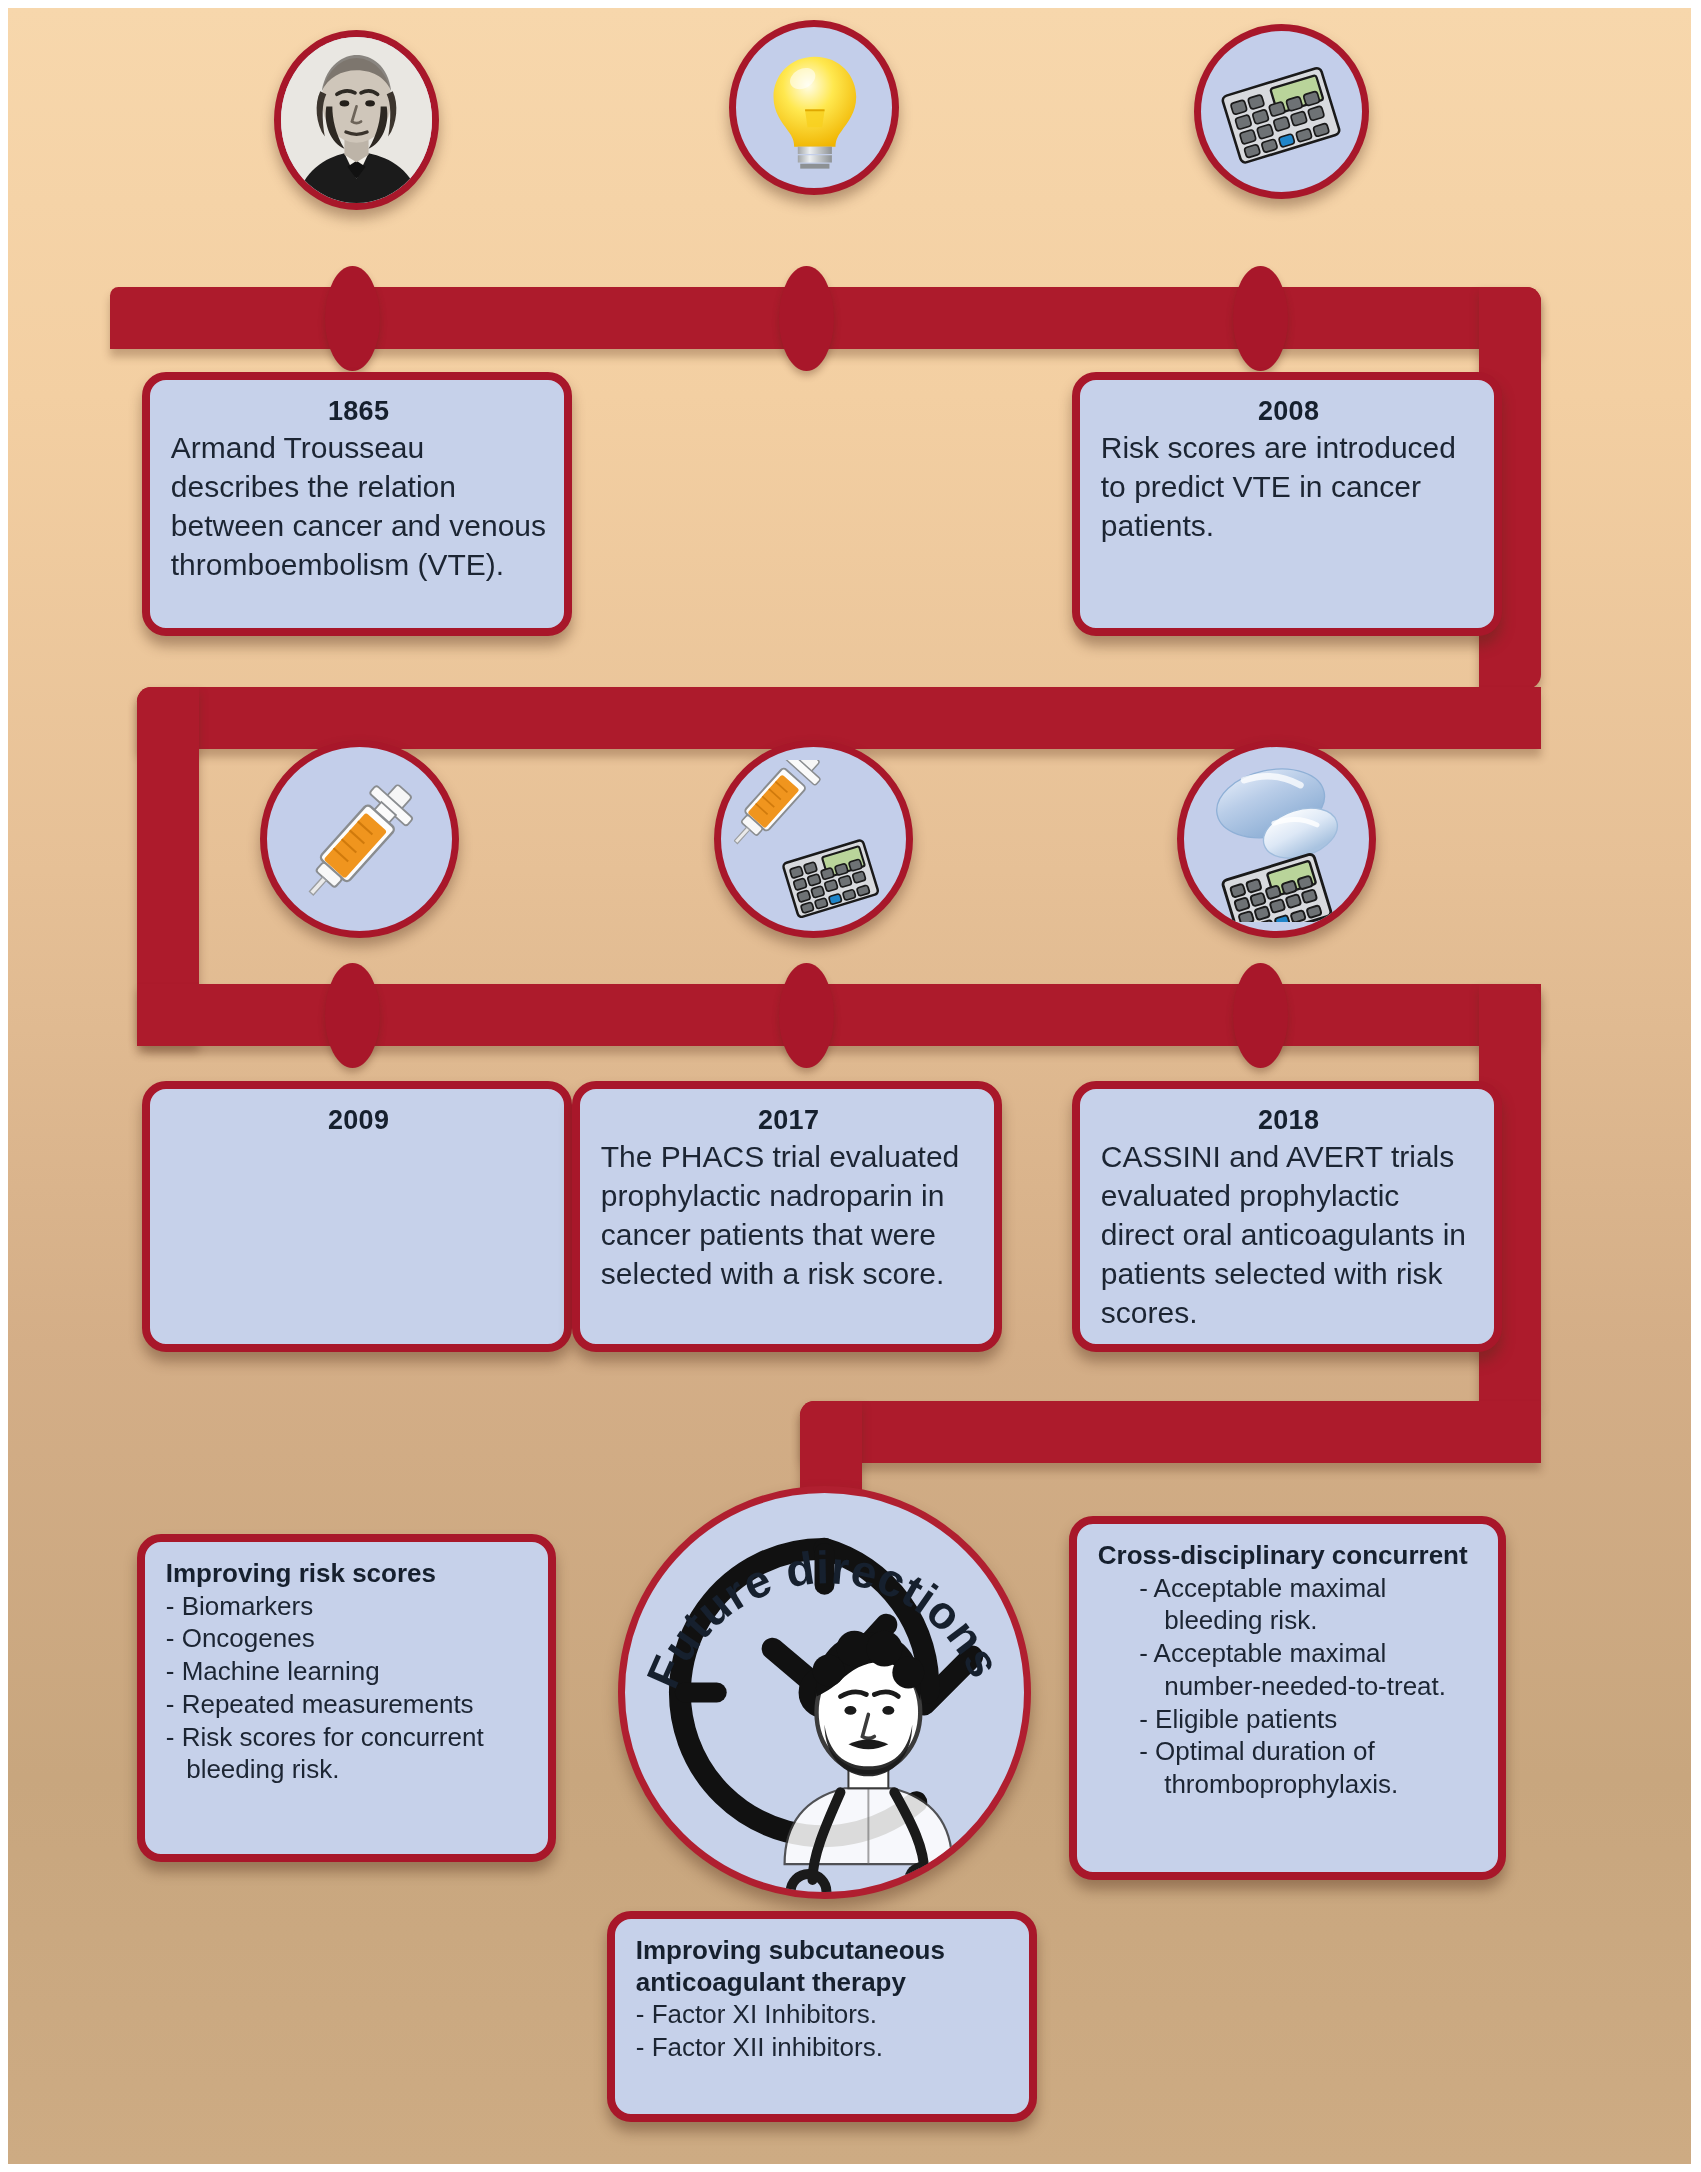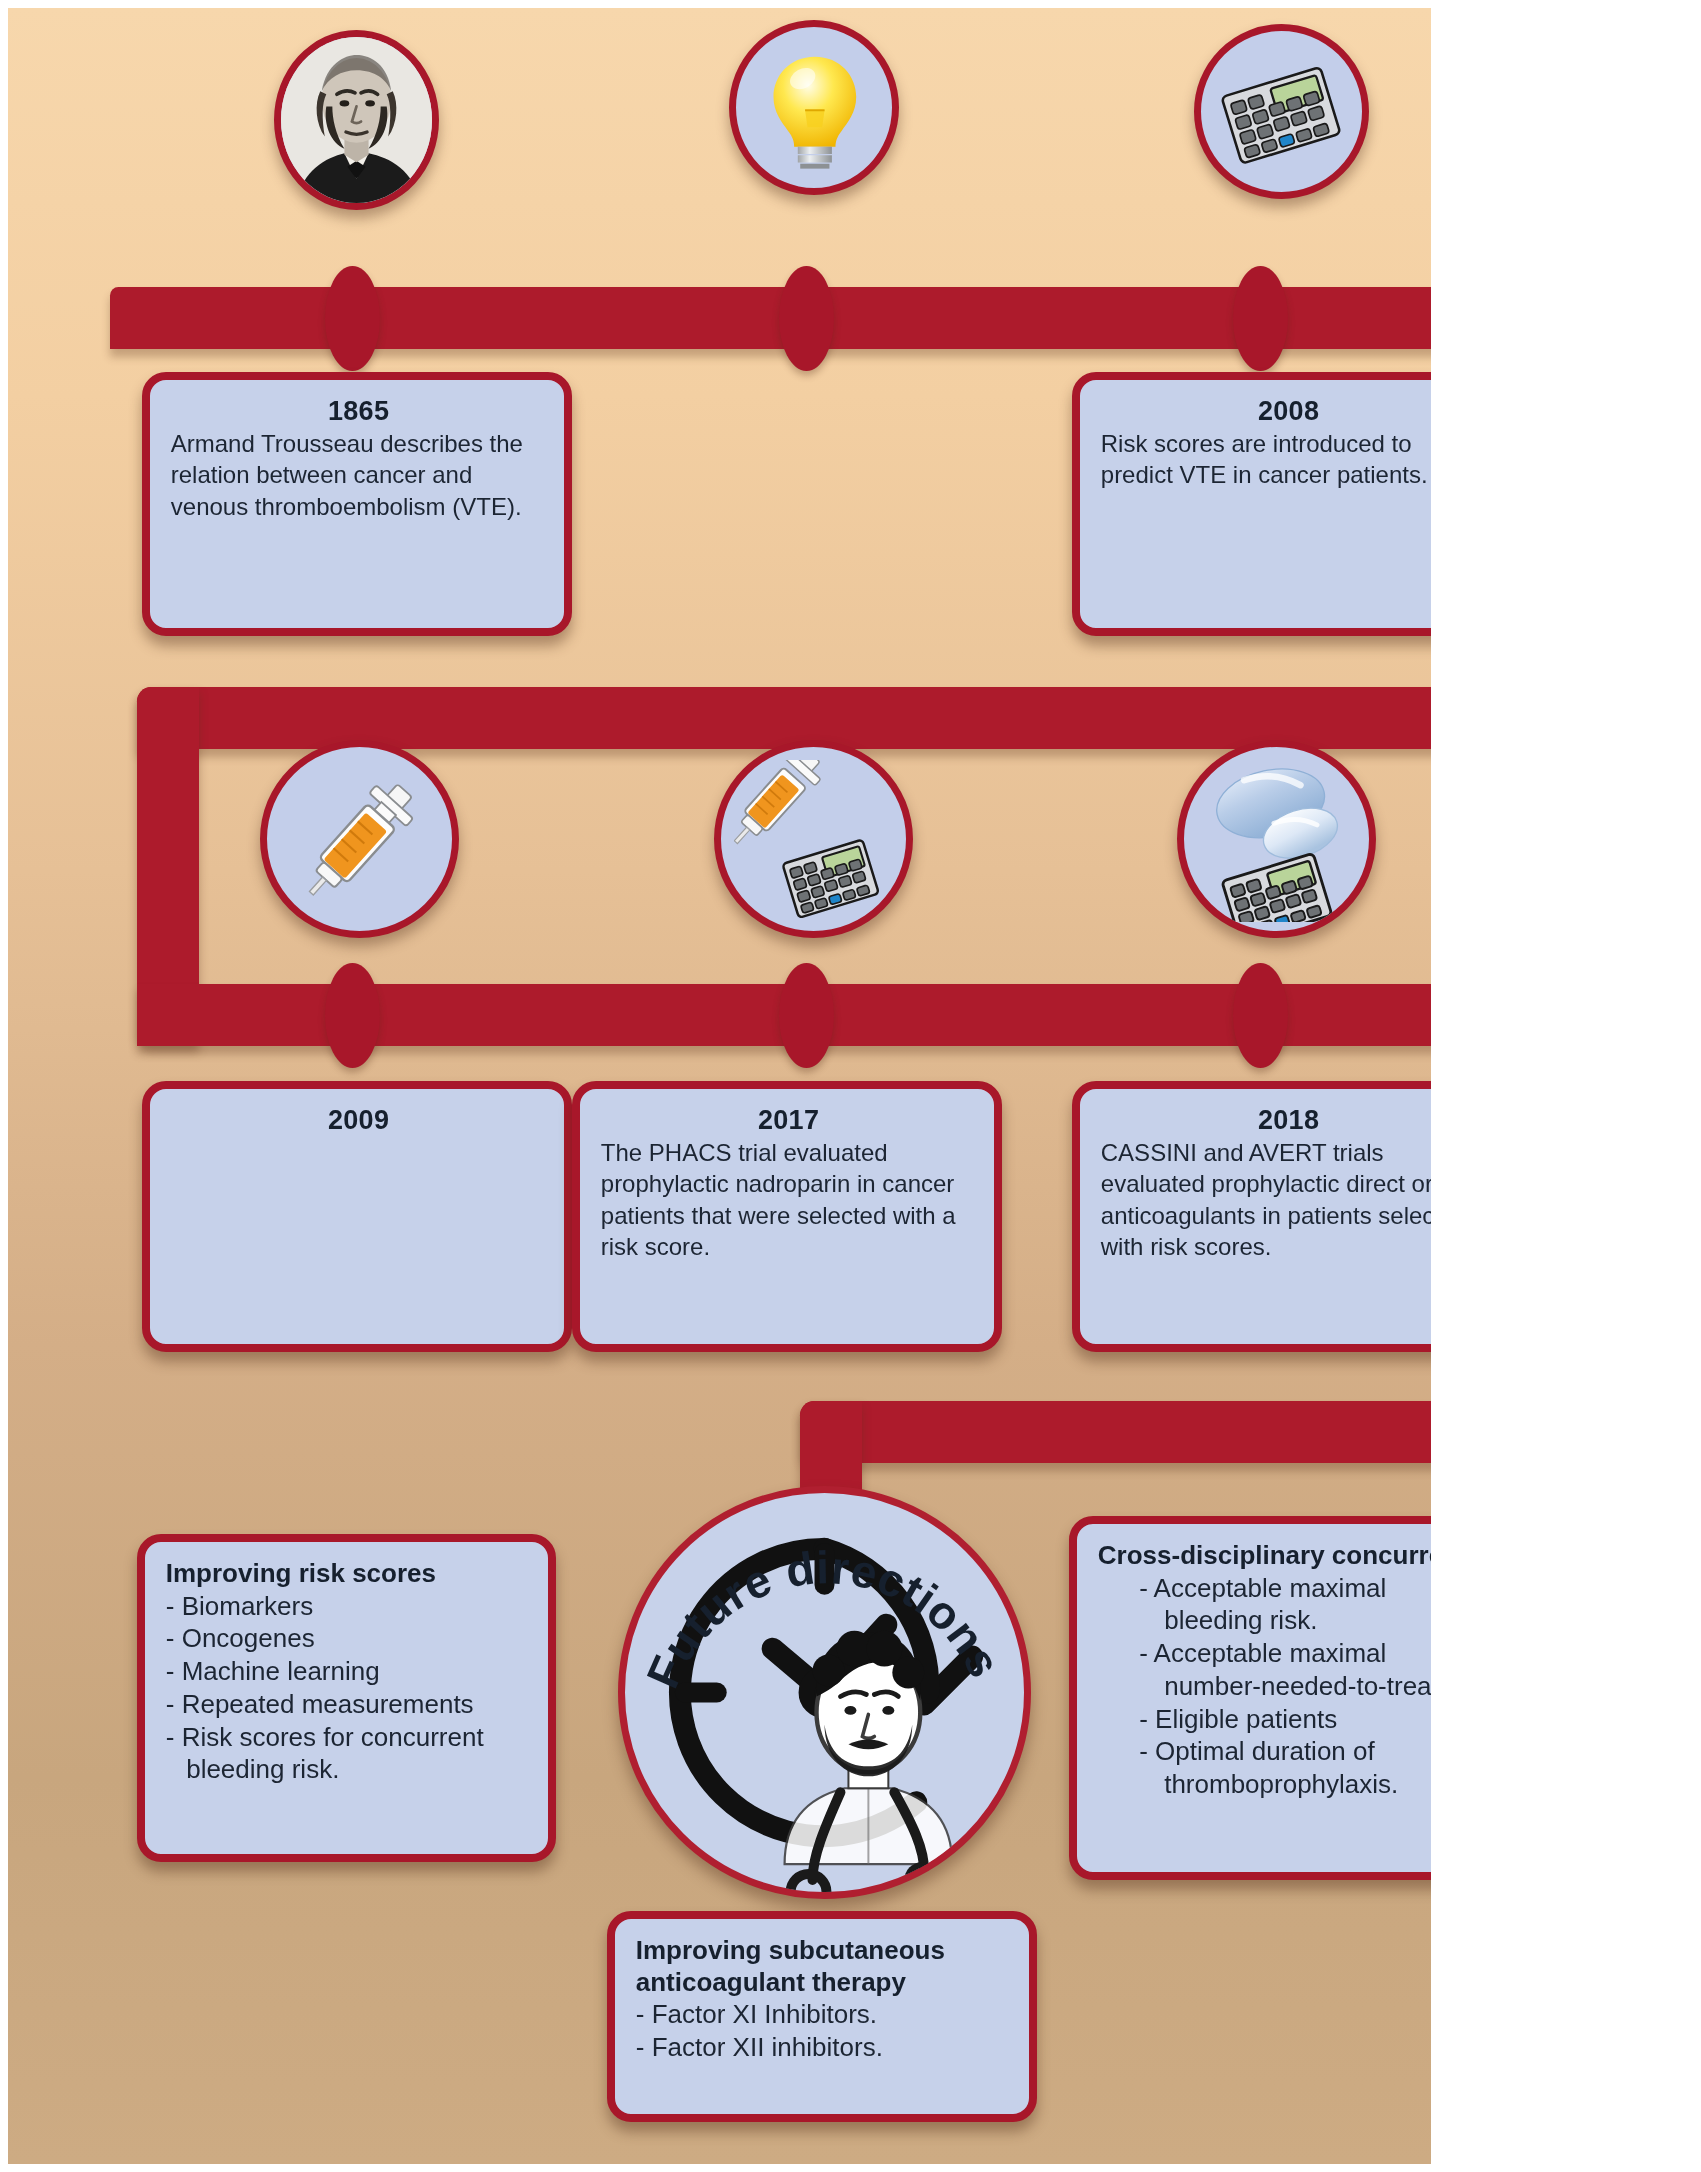--- a/index.html
+++ b/index.html
@@ -7,24 +7,23 @@
 
   #canvas{
     position:relative;
     width:1702px;height:2172px;
     overflow:hidden;
     background:#ffffff;
   }
   #board{
     position:absolute;
     left:8.4px; top:8.4px;
-    width:1415px; height:2156px;
+    width:1683px; height:2156px;
     background:linear-gradient(180deg,#f7d7ac 0%,#f3cfa2 18%,#e6c096 40%,#d4ae87 62%,#c8a67e 82%,#cdab83 100%);
     overflow:hidden;
-    padding-left:8px;
   }
 
   
   .ribbon{position:absolute;background:#ad1b2c;box-shadow:0 6px 9.6px rgba(90,50,25,.35);}
   .ribbon.flat{box-shadow:0 7.2px 8.4px rgba(90,50,25,.30);}
 
   
   .node{
     position:absolute;
     width:55px;height:105px;
@@ -59,21 +58,21 @@
     display:block;
     text-align:center;
     font-weight:bold;
     font-size:27px;
     color:#16202e;
     letter-spacing:0.3px;
     margin-bottom:1.2px;
   }
   .card .bd{
     display:block;
-    font-size:24px;
+    font-size:30px;
     line-height:1.30;
     color:#1c2533;
   }
   .card .hd{
     display:block;
     font-weight:bold;
     font-size:26px;
     line-height:1.22;
     color:#16202e;
   }

